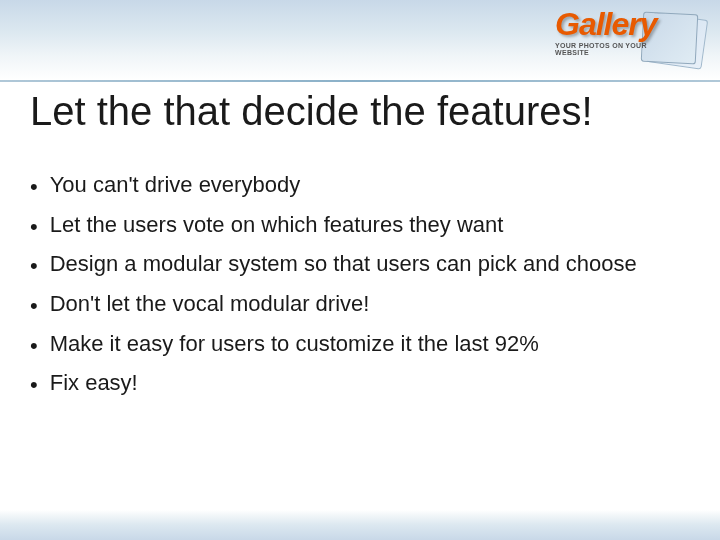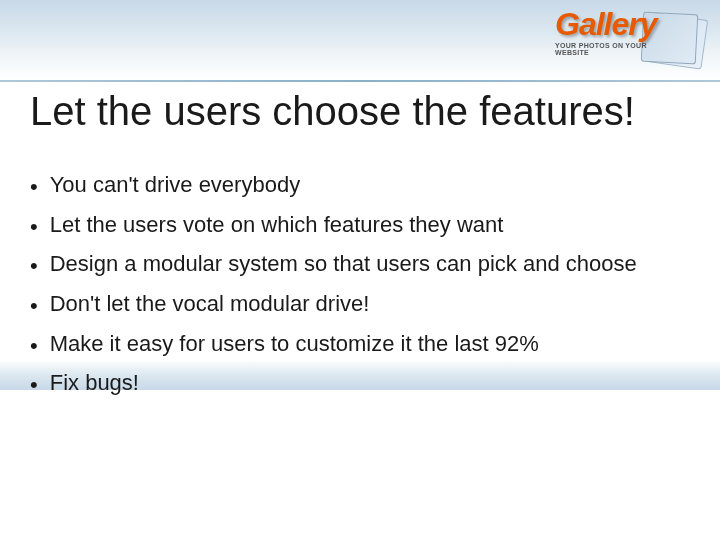--- a/index.html
+++ b/index.html
@@ -12,21 +12,21 @@
       width: 720px;
       height: 540px;
       overflow: hidden;
       font-family: Arial, Helvetica, sans-serif;
       background: #ffffff;
       position: relative;
     }
 
     .slide {
       width: 720px;
-      height: 390px;
+      height: 540px;
       position: relative;
       background: #ffffff;
     }
 
     
     .top-bar {
       position: absolute;
       top: 0;
       left: 0;
       width: 100%;
@@ -192,21 +192,21 @@
     <div class="logo-container">
       <div class="photo-card-back"></div>
       <div class="photo-card-front"></div>
       <div class="gallery-text">
         <span class="gallery-main">Gallery</span>
         <span class="gallery-sub">YOUR PHOTOS ON YOUR WEBSITE</span>
       </div>
     </div>
   </div>
 
-  <h1 class="main-title">Let the users choose the features!</h1>
+  <h1 class="main-title">Let the that decide the features!</h1>
 
   <div class="content-area">
     <ul class="bullet-list">
       <li>
         <span class="bullet-dot">•</span>
         <span class="bullet-text">You can't drive everybody</span>
       </li>
       <li>
         <span class="bullet-dot">•</span>
         <span class="bullet-text">Let the users vote on which features they want</span>
@@ -218,18 +218,18 @@
       <li>
         <span class="bullet-dot">•</span>
         <span class="bullet-text">Don't let the vocal modular drive!</span>
       </li>
       <li>
         <span class="bullet-dot">•</span>
         <span class="bullet-text">Make it easy for users to customize it the last 92%</span>
       </li>
       <li>
         <span class="bullet-dot">•</span>
-        <span class="bullet-text">Fix bugs!</span>
+        <span class="bullet-text">Fix easy!</span>
       </li>
     </ul>
   </div>
 
 </div>
 
 </body></html>

